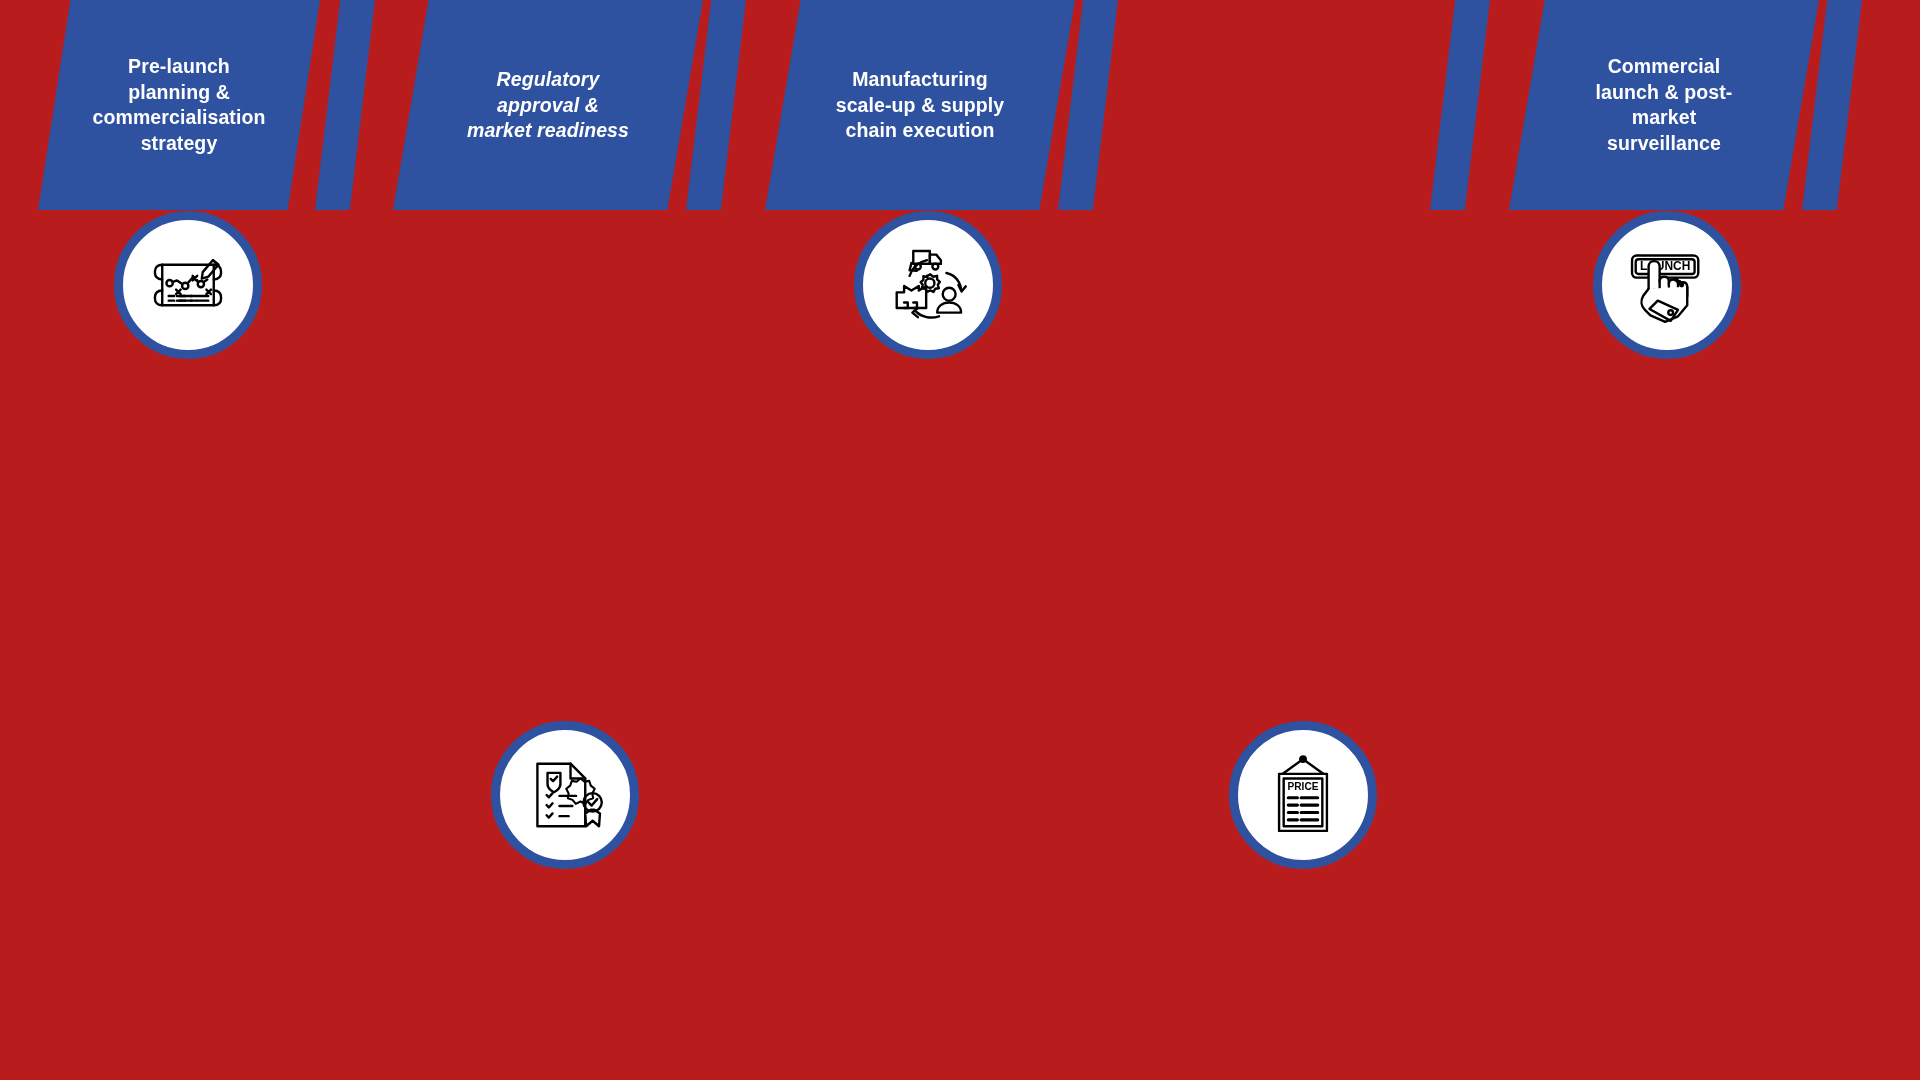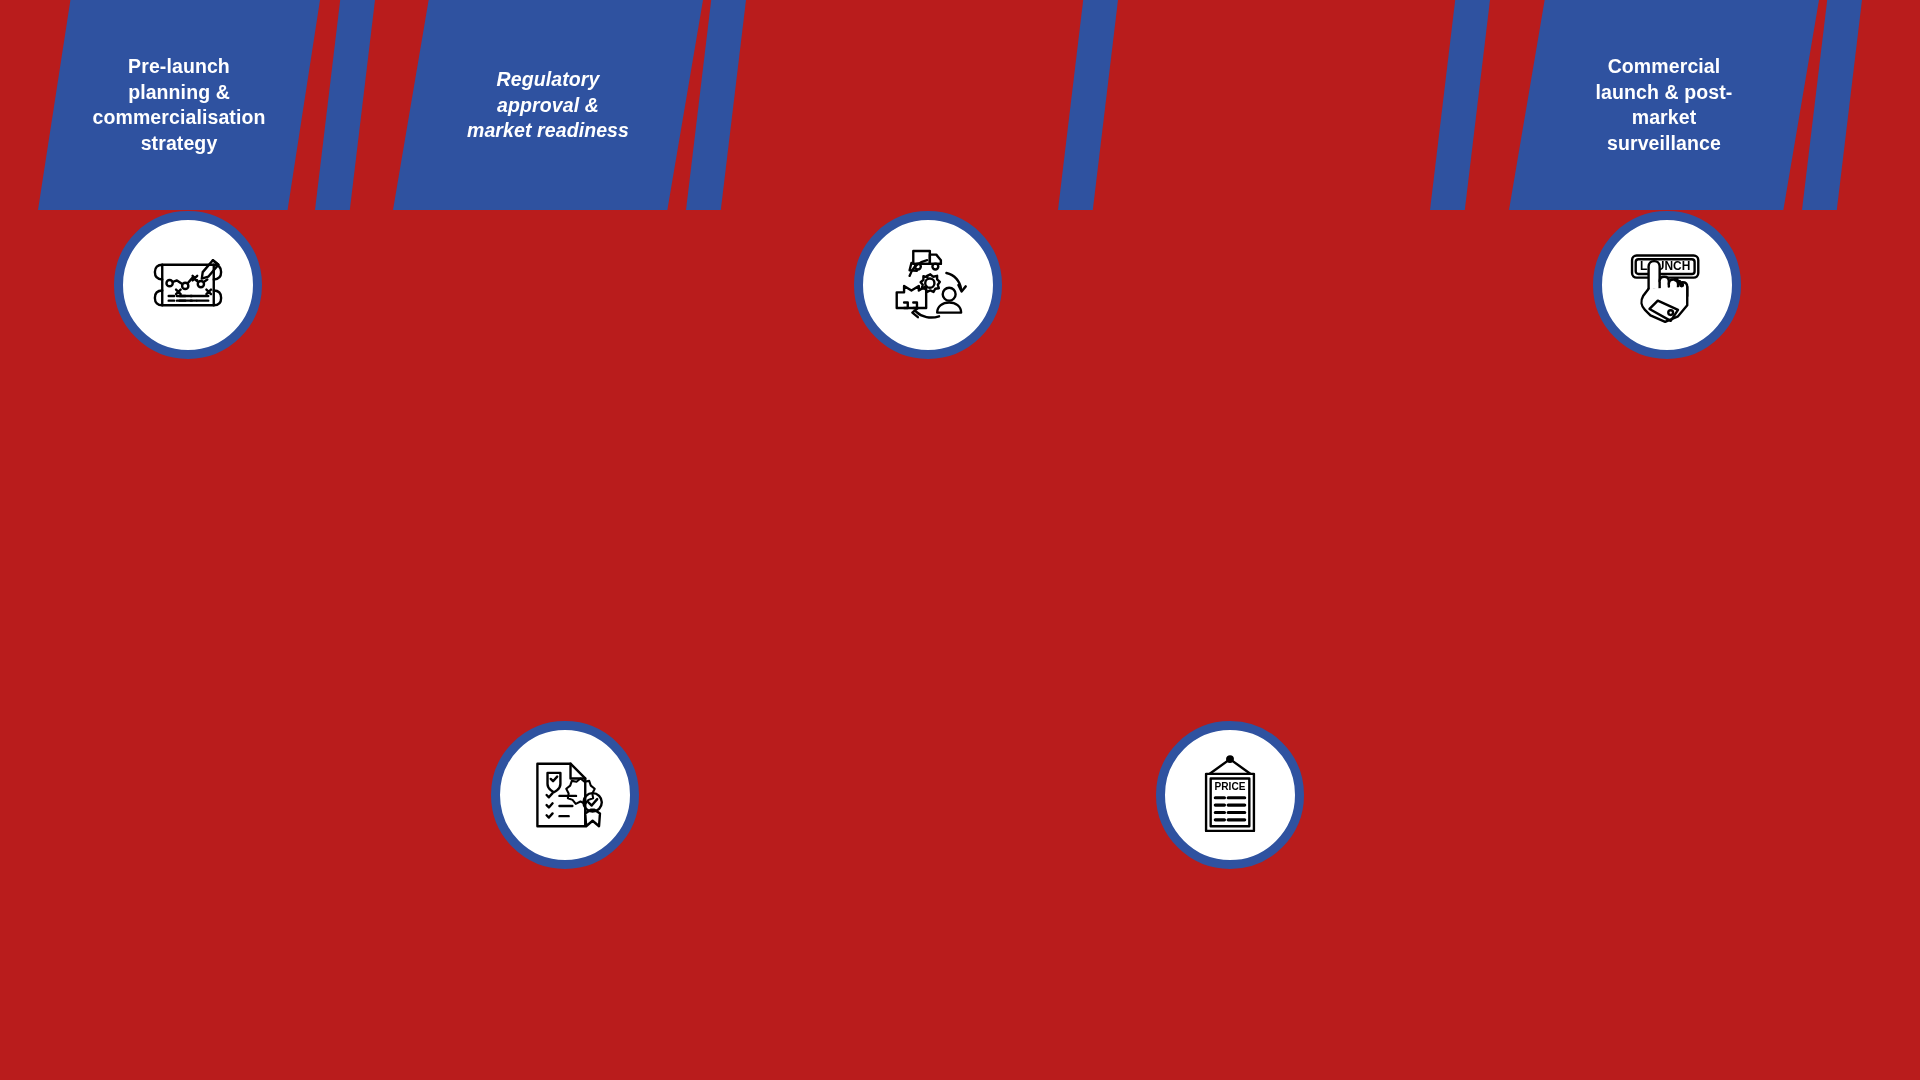--- a/index.html
+++ b/index.html
@@ -52,20 +52,25 @@
   </div>
   <div class="sliver" style="left:315px;width:60px;--blue:#2F52A0;"></div>
 
   <div class="seg" style="left:393px;width:310px;font-style:italic;--blue:#2F52A0;">
     <div class="seg-label">Regulatory
 approval &amp;
 market readiness</div>
   </div>
   <div class="sliver" style="left:686px;width:60px;--blue:#2F52A0;"></div>
 
+  <div class="seg" style="left:765px;width:310px;--blue:#2F52A0;">
+    <div class="seg-label">Manufacturing
+scale-up &amp; supply
+chain execution</div>
+  </div>
   <div class="sliver" style="left:1058px;width:60px;--blue:#2F52A0;"></div>
 
   <div class="sliver" style="left:1430px;width:60px;--blue:#2F52A0;"></div>
 
   <div class="seg" style="left:1509px;width:310px;--blue:#2F52A0;">
     <div class="seg-label">Commercial
 launch &amp; post-
 market
 surveillance</div>
   </div>
@@ -124,21 +129,21 @@
         <path d="M70 37c9 2 15 9 16 18"></path>
         <path d="M83 50l3.5 7 4.5-5.5"></path>
         <path d="M30 40c3-9 10-15 19-17"></path>
         <path d="M32 26l-2 8 8 .5"></path>
         <path d="M62 84c-9 3-19 1-25-5"></path>
         <path d="M39 85l-6-5 6-5"></path>
       </g>
     </svg>
   </div>
 
-  <div class="node" style="left:1156px;top:721px;--blue:#2F52A0;">
+  <div class="node" style="left:1229px;top:721px;--blue:#2F52A0;">
     <svg viewBox="0 0 100 100">
       <g fill="none" stroke="#000" stroke-width="2.6" stroke-linecap="round" stroke-linejoin="round">
         <path d="M50 11L28 27M50 11l22 16"></path>
         <circle cx="50" cy="11" r="3" fill="#000"></circle>
         <path d="M24 27h52v62H24z"></path>
         <path d="M29 32h42v52H29z"></path>
         <text x="50" y="45" font-family="Liberation Sans, sans-serif" font-size="11" font-weight="bold" text-anchor="middle" fill="#000" stroke="none">PRICE</text>
         <g stroke-width="3.4">
           <path d="M34 53h10M48 53h18"></path>
           <path d="M34 61h10M48 61h18"></path>

